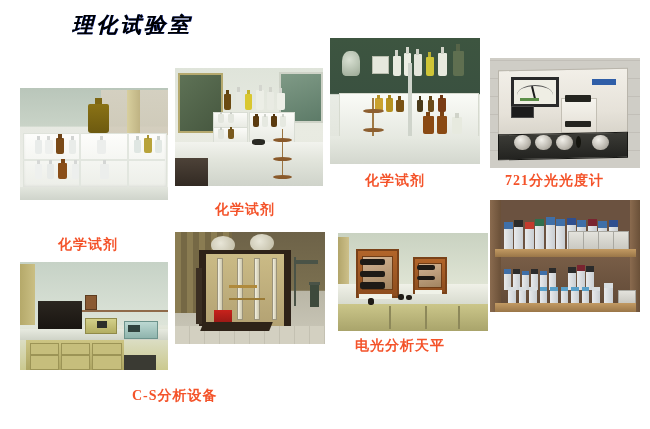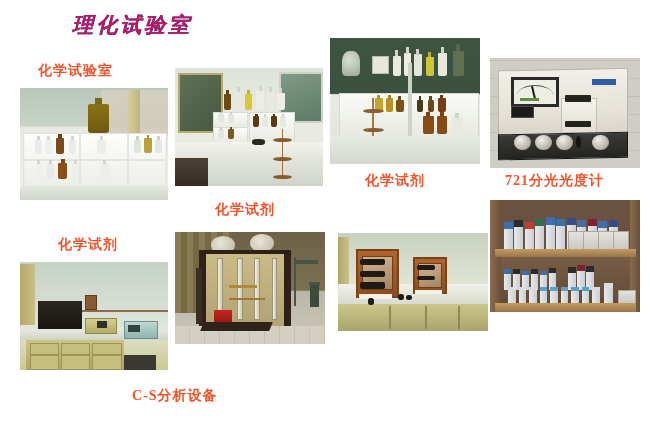--- a/index.html
+++ b/index.html
@@ -12,21 +12,21 @@
   }
   #slide {
     position: relative;
     width: 650px;
     height: 429px;
     background: #ffffff;
     overflow: hidden;
   }
   .title {
     position: absolute;
-    color: #be185d;
+    color: #000000;
     font-family: "Liberation Serif", serif;
     font-weight: bold;
     font-size: 21px;
     letter-spacing: 3px;
     white-space: nowrap;
     font-style: italic;
     text-shadow: 0.5px 0 0 #1a3fc4;
   }
   #title-lab      { left: 72px;  top: 11px; }
   #title-equip    { left: 352px; top: 7px;  }
@@ -738,20 +738,20 @@
         <div class="drawer" style="left:68%;top:50%;width:28%;height:42%;"></div>
       </div>
       <div class="obj instrA"></div>
       <div class="obj screen" style="left:52%;top:55%;width:7%;height:6%;"></div>
       <div class="obj instrB"></div>
       <div class="obj screen" style="left:73%;top:58%;width:8%;height:7%;background:#30423e;"></div>
       <div class="obj ovenhole"></div>
     </div>
   </div>
 
-  <div class="caption" id="cap-chem-lab">化学试验室</div>
   <div class="caption" id="cap-reagent-top">化学试剂</div>
   <div class="caption" id="cap-721">721分光光度计</div>
   <div class="caption" id="cap-reagent-mid">化学试剂</div>
   <div class="caption" id="cap-reagent-left">化学试剂</div>
+  <div class="caption" id="cap-balance">电光分析天平</div>
   <div class="caption" id="cap-cs">C-S分析设备</div>
 
 </div>
 
 </body></html>

